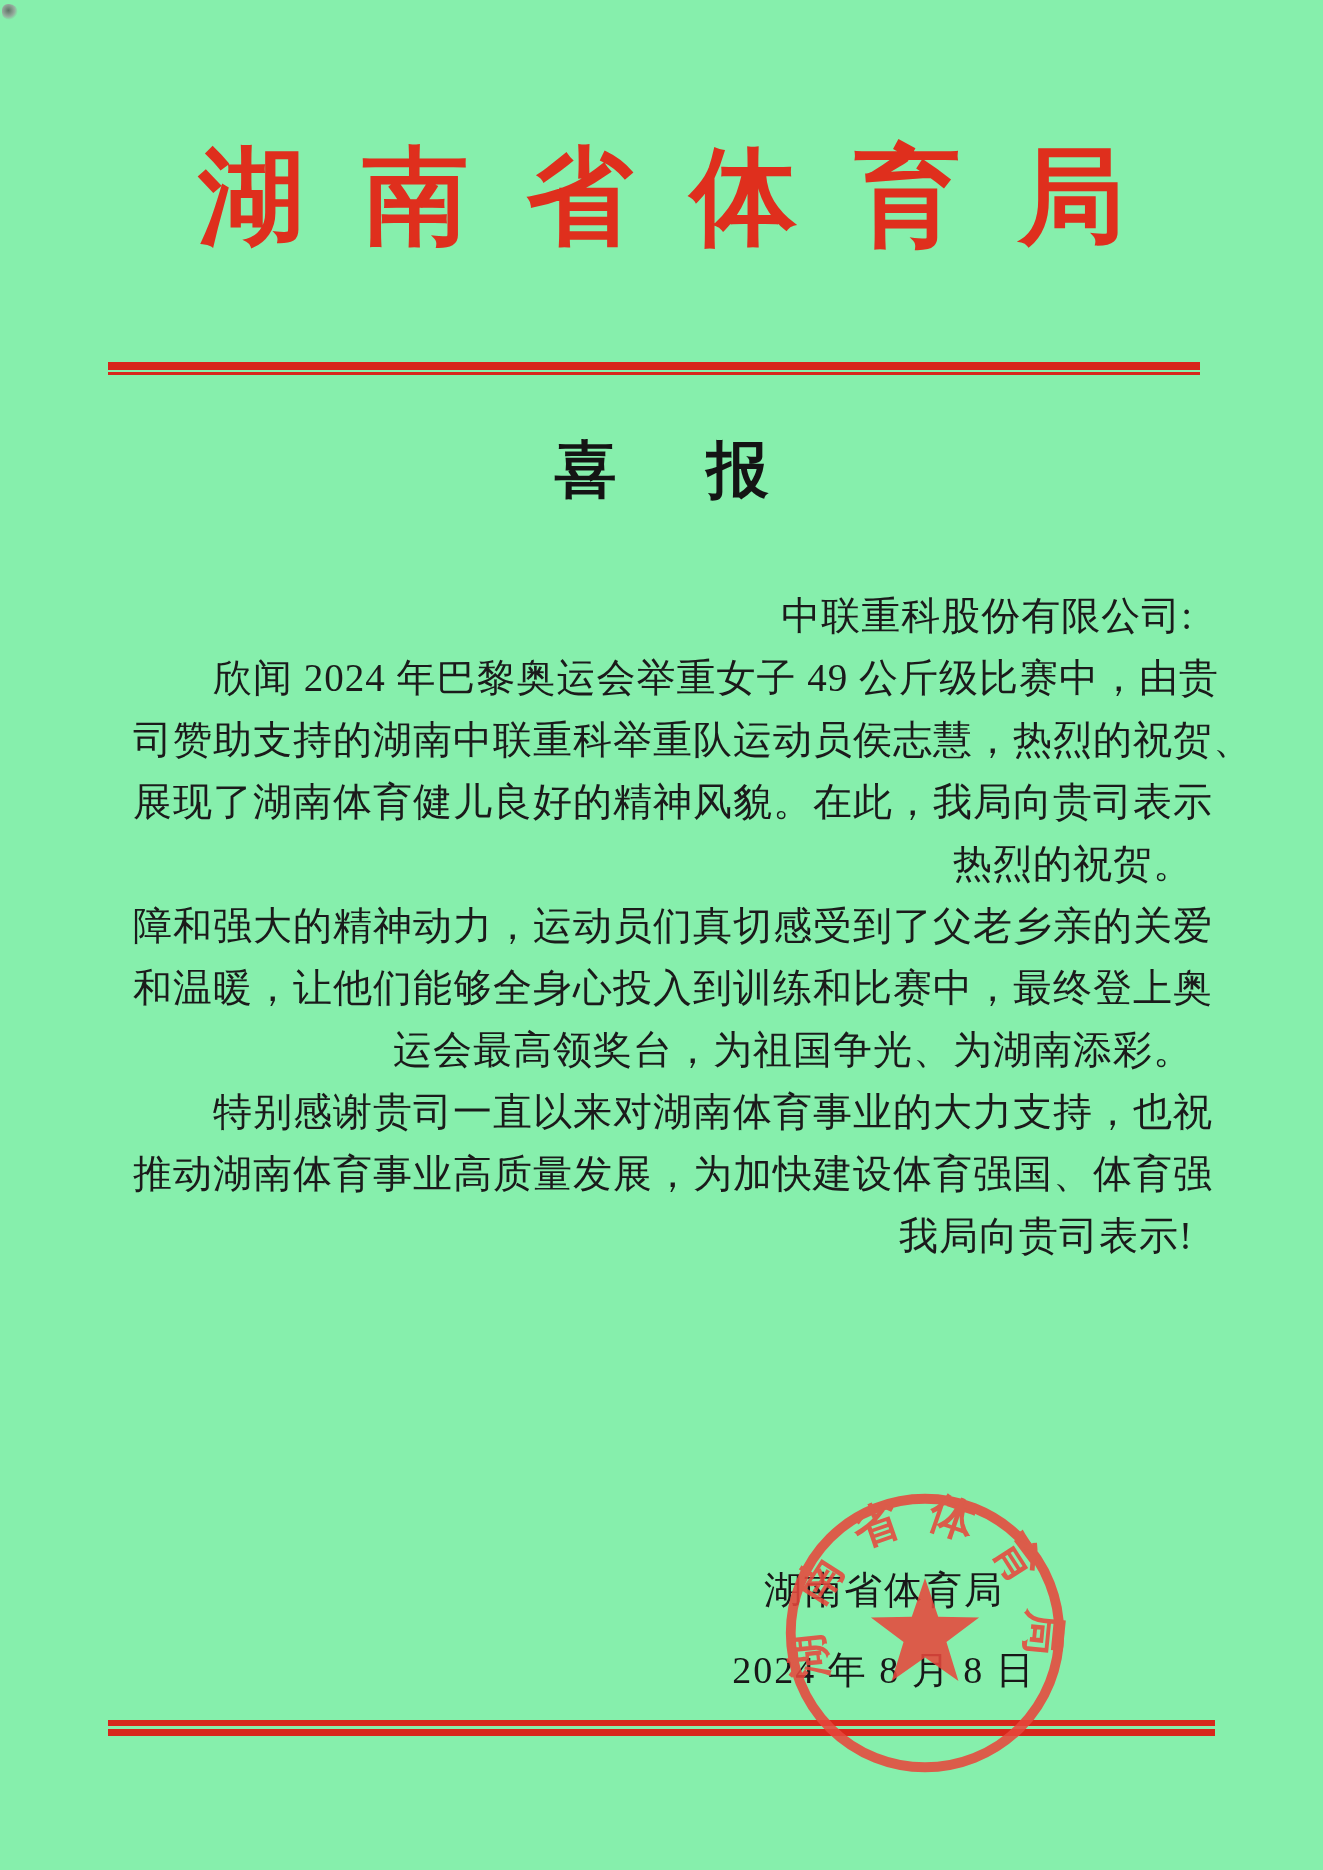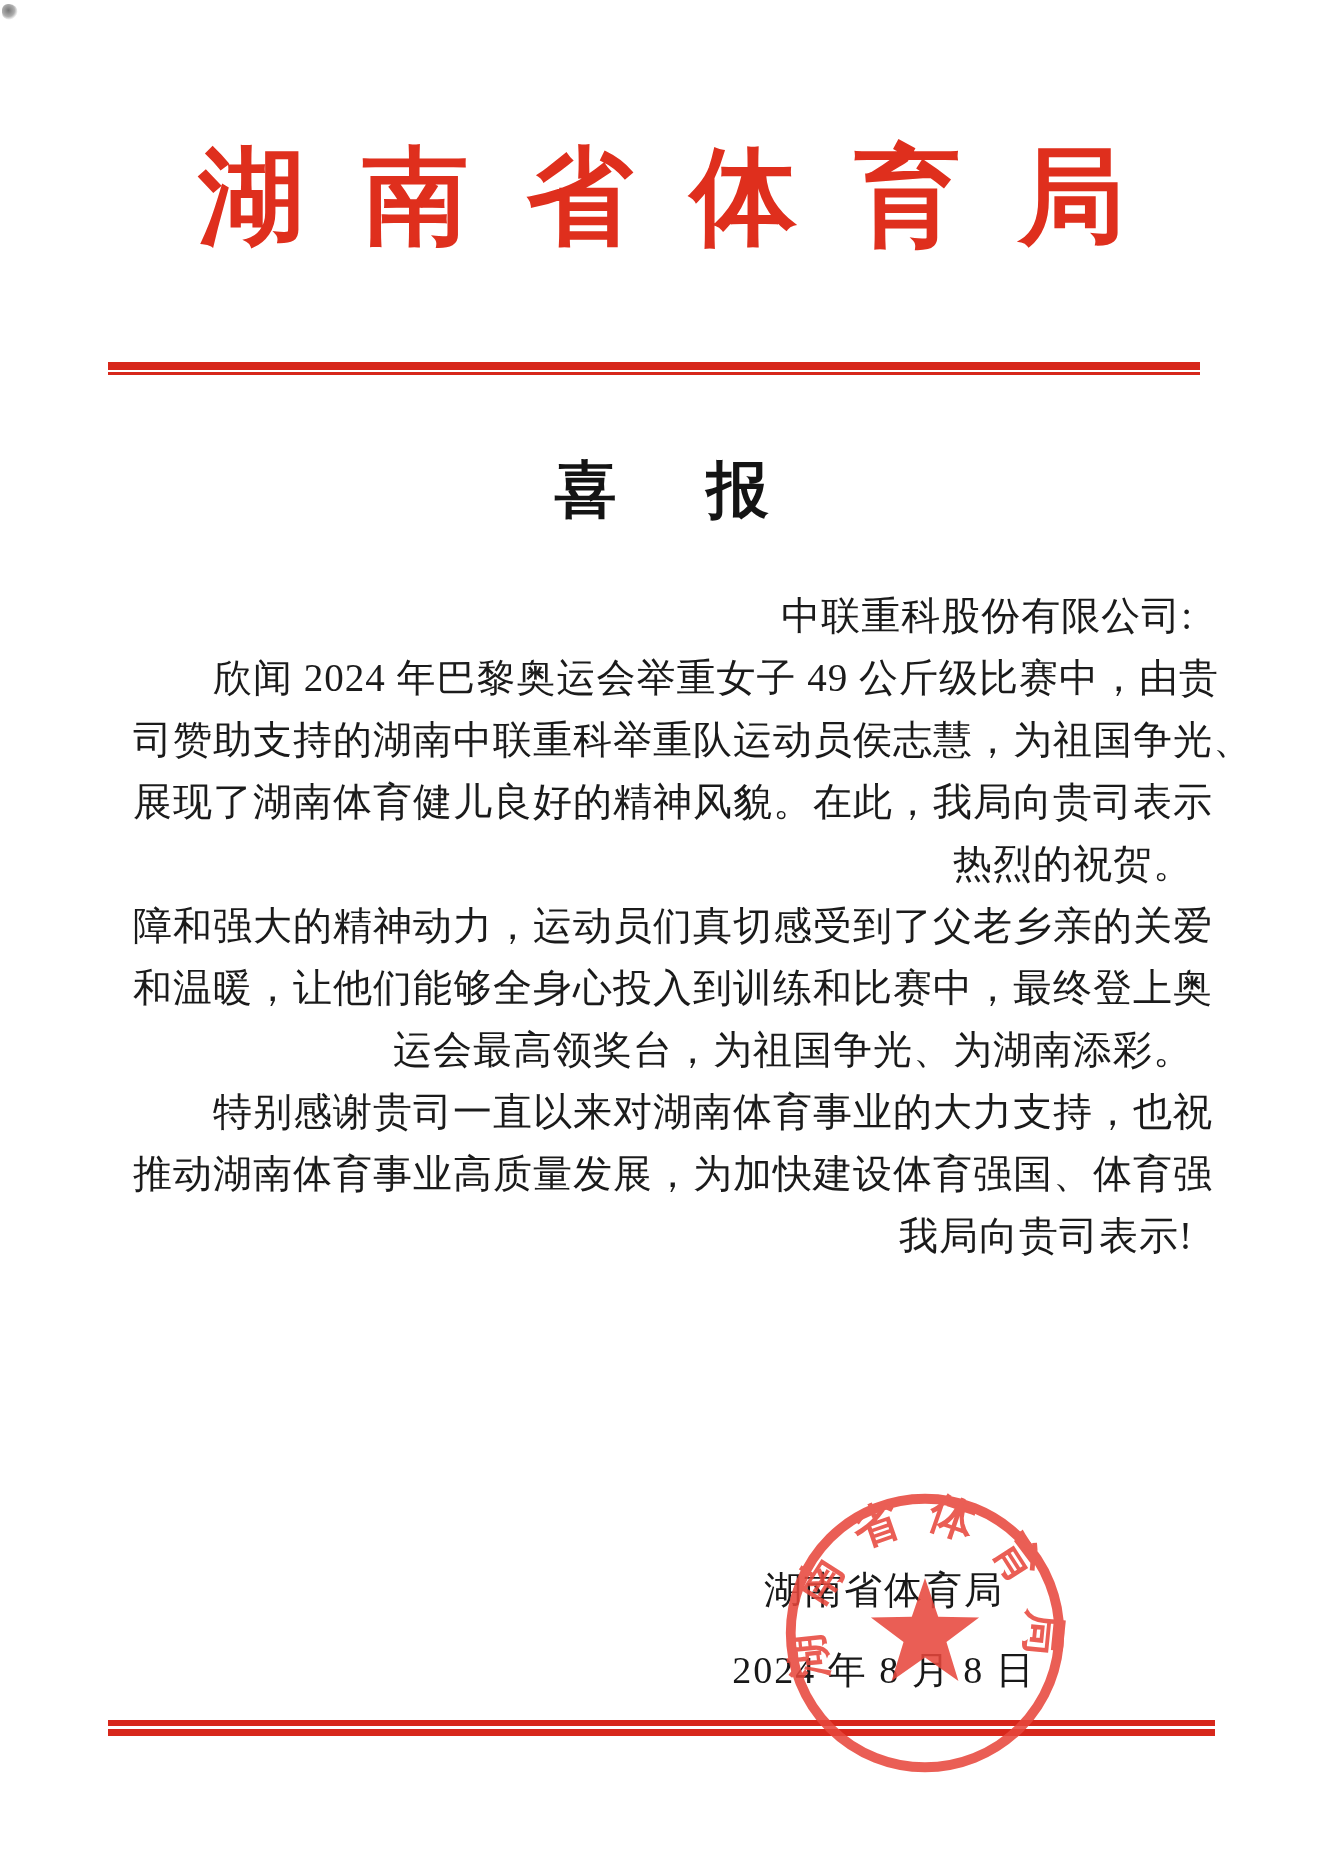--- a/index.html
+++ b/index.html
@@ -1,20 +1,20 @@
 <!DOCTYPE html>
 <html><head>
 <meta charset="utf-8">
 <style>
   html,body{margin:0;padding:0;background:#e9e9e9;}
   .page{
     position:relative;
     width:1323px;height:1870px;
     margin:0 auto;
-    background:#ffffff;
+    background:#86efac;
     overflow:hidden;
     font-family:"Liberation Serif","DejaVu Serif",serif;
     color:#1a1a1a;
   }
   
   .speck{
     position:absolute;left:2px;top:4px;width:16px;height:16px;
     background:radial-gradient(ellipse at 40% 40%, #555 0%, #999 45%, transparent 70%);
     opacity:.8;border-radius:40% 60% 50% 50%;
   }
@@ -37,21 +37,20 @@
   .rule-bottom{left:108px;top:1720px;width:1107px;}
   .rule-bottom .b1{height:6px;margin-bottom:3px;}
   .rule-bottom .b2{height:7px;}
   
   .doc-title{
     position:absolute;top:428px;left:0;right:0;
     text-align:center;
     font-size:62px;font-weight:bold;
     letter-spacing:14px;padding-left:14px;
     color:#141414;
-    margin-top:20px;
   }
   
   .body-text{
     position:absolute;left:133px;top:585px;width:1060px;
     font-size:39px;
     color:#1b1b1b;
     text-align:right;
   }
   .body-text .line{
     height:62px;line-height:62px;
@@ -93,21 +92,21 @@
   <div class="rule rule-top">
     <div class="band b1"></div>
     <div class="band b2"></div>
   </div>
 
   <div class="doc-title">喜　报</div>
 
   <div class="body-text">
     <div class="line">中联重科股份有限公司:</div>
     <div class="line indent">欣闻 2024 年巴黎奥运会举重女子 49 公斤级比赛中，由贵</div>
-    <div class="line">司赞助支持的湖南中联重科举重队运动员侯志慧，为祖国争光、</div>
+    <div class="line">司赞助支持的湖南中联重科举重队运动员侯志慧，热烈的祝贺、</div>
     <div class="line">展现了湖南体育健儿良好的精神风貌。在此，我局向贵司表示</div>
     <div class="line">热烈的祝贺。</div>
     <div class="line">障和强大的精神动力，运动员们真切感受到了父老乡亲的关爱</div>
     <div class="line">和温暖，让他们能够全身心投入到训练和比赛中，最终登上奥</div>
     <div class="line">运会最高领奖台，为祖国争光、为湖南添彩。</div>
     <div class="line indent">特别感谢贵司一直以来对湖南体育事业的大力支持，也祝</div>
     <div class="line">推动湖南体育事业高质量发展，为加快建设体育强国、体育强</div>
     <div class="line">我局向贵司表示!</div>
   </div>
 

